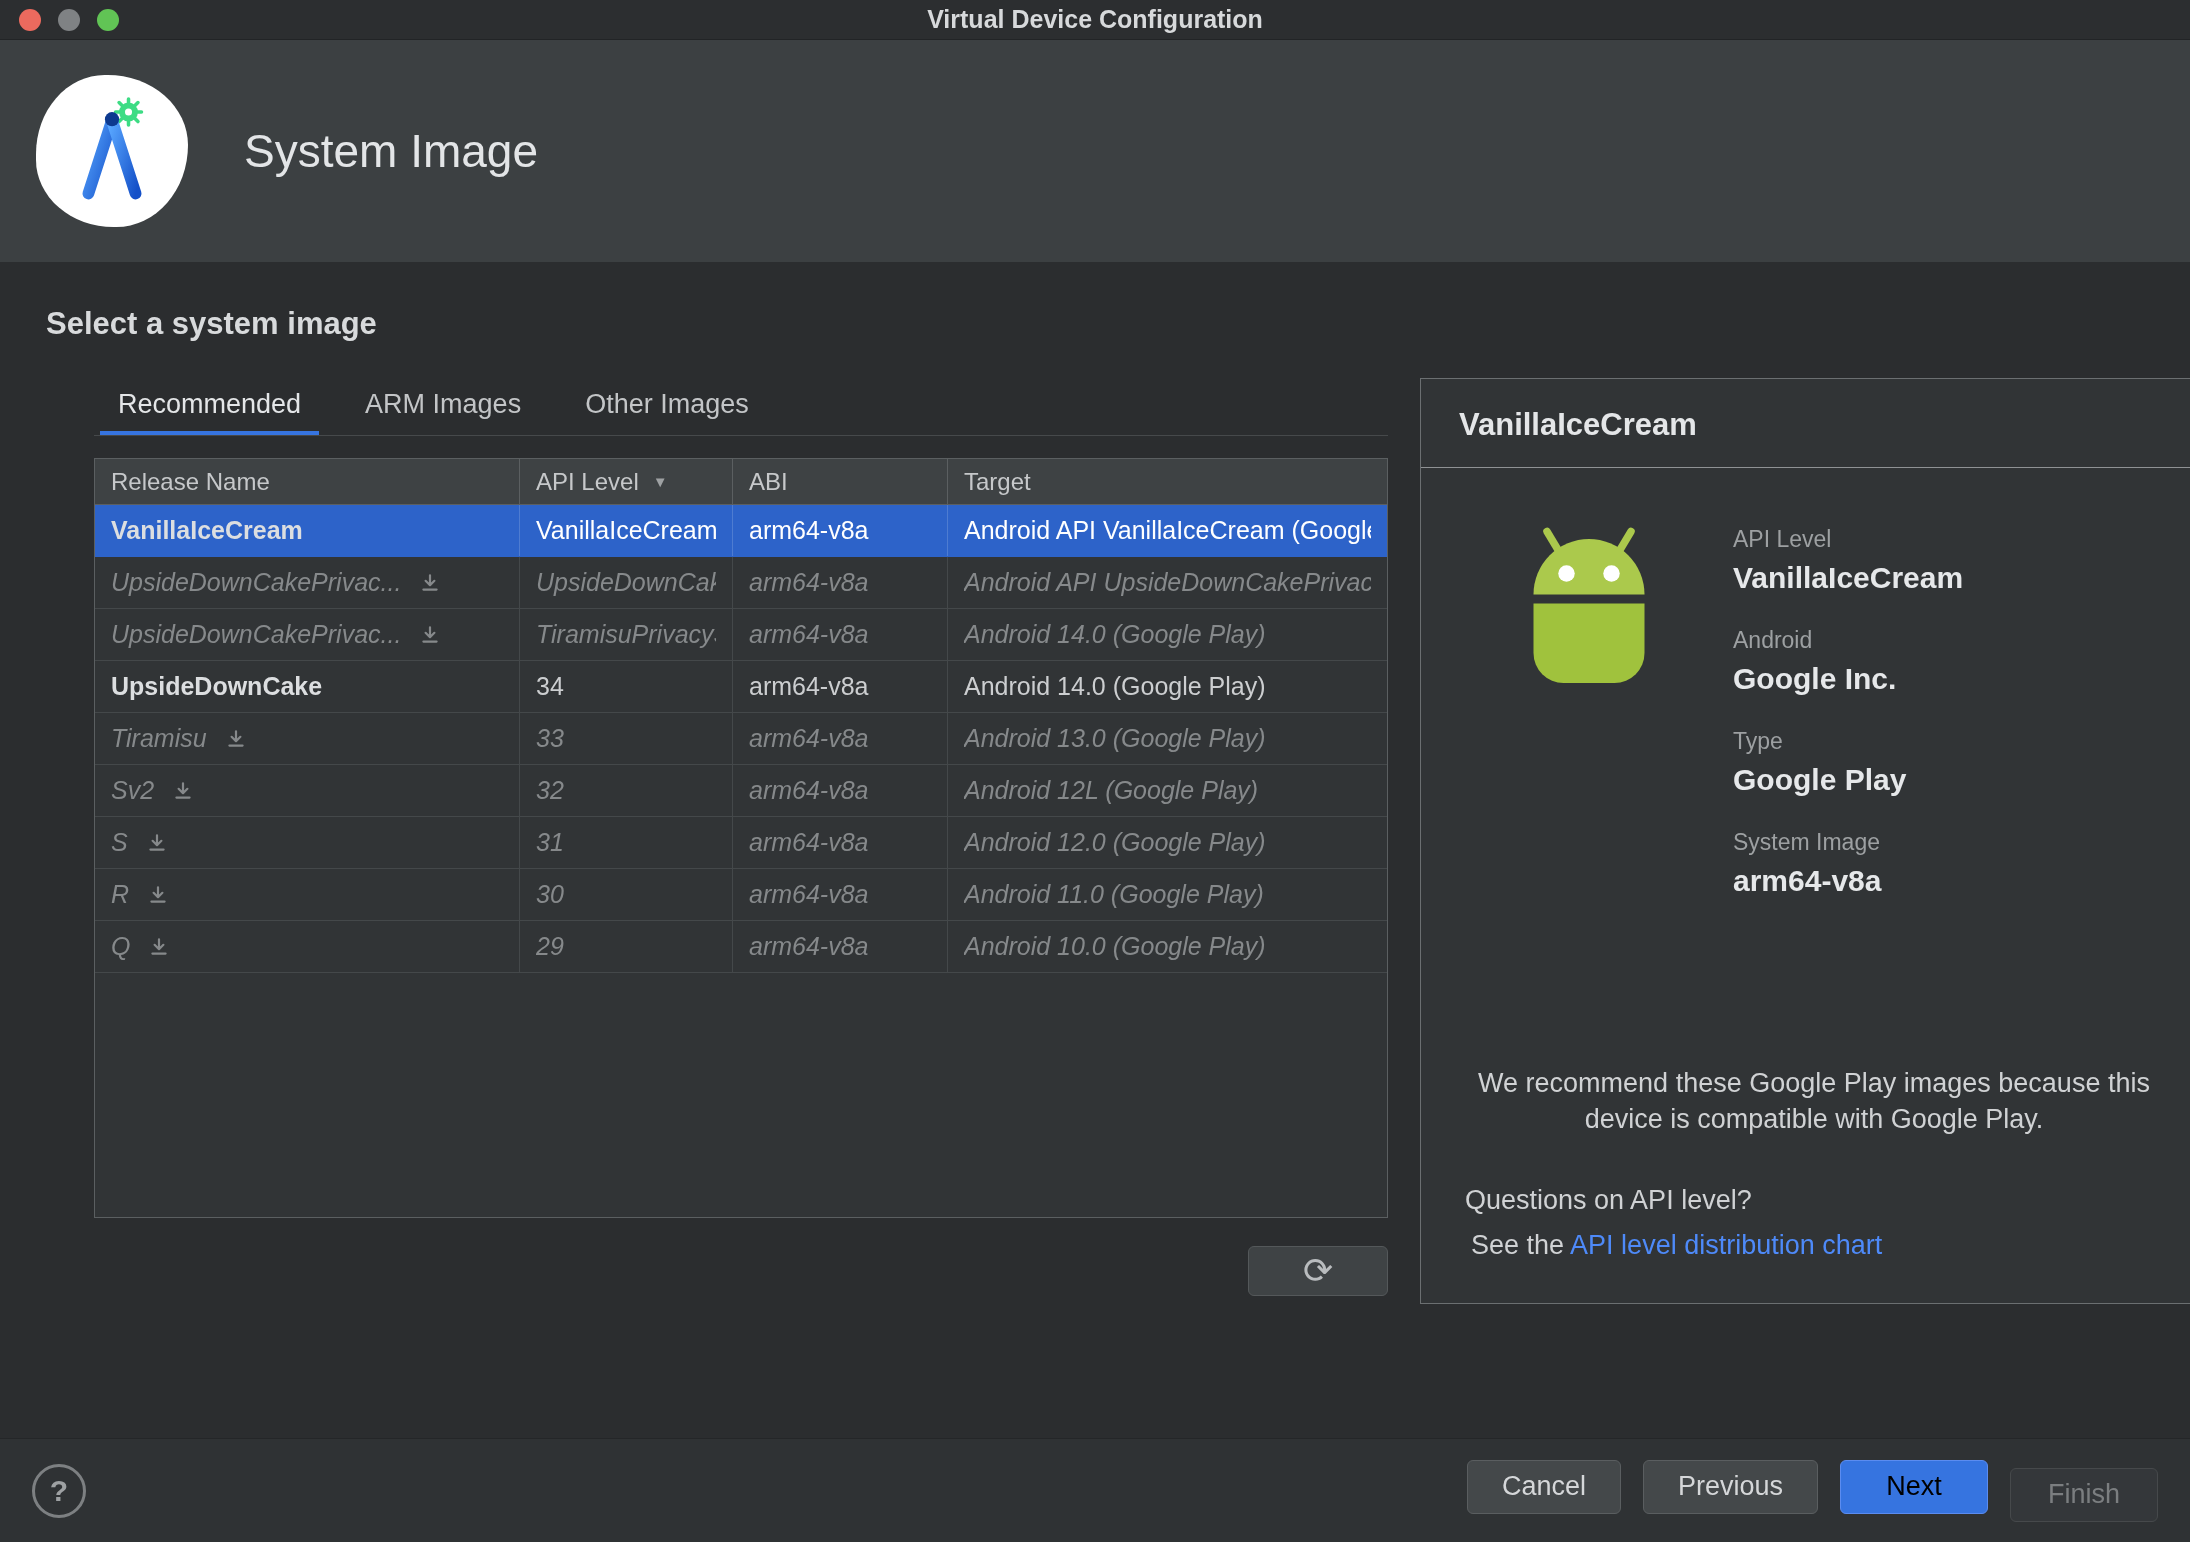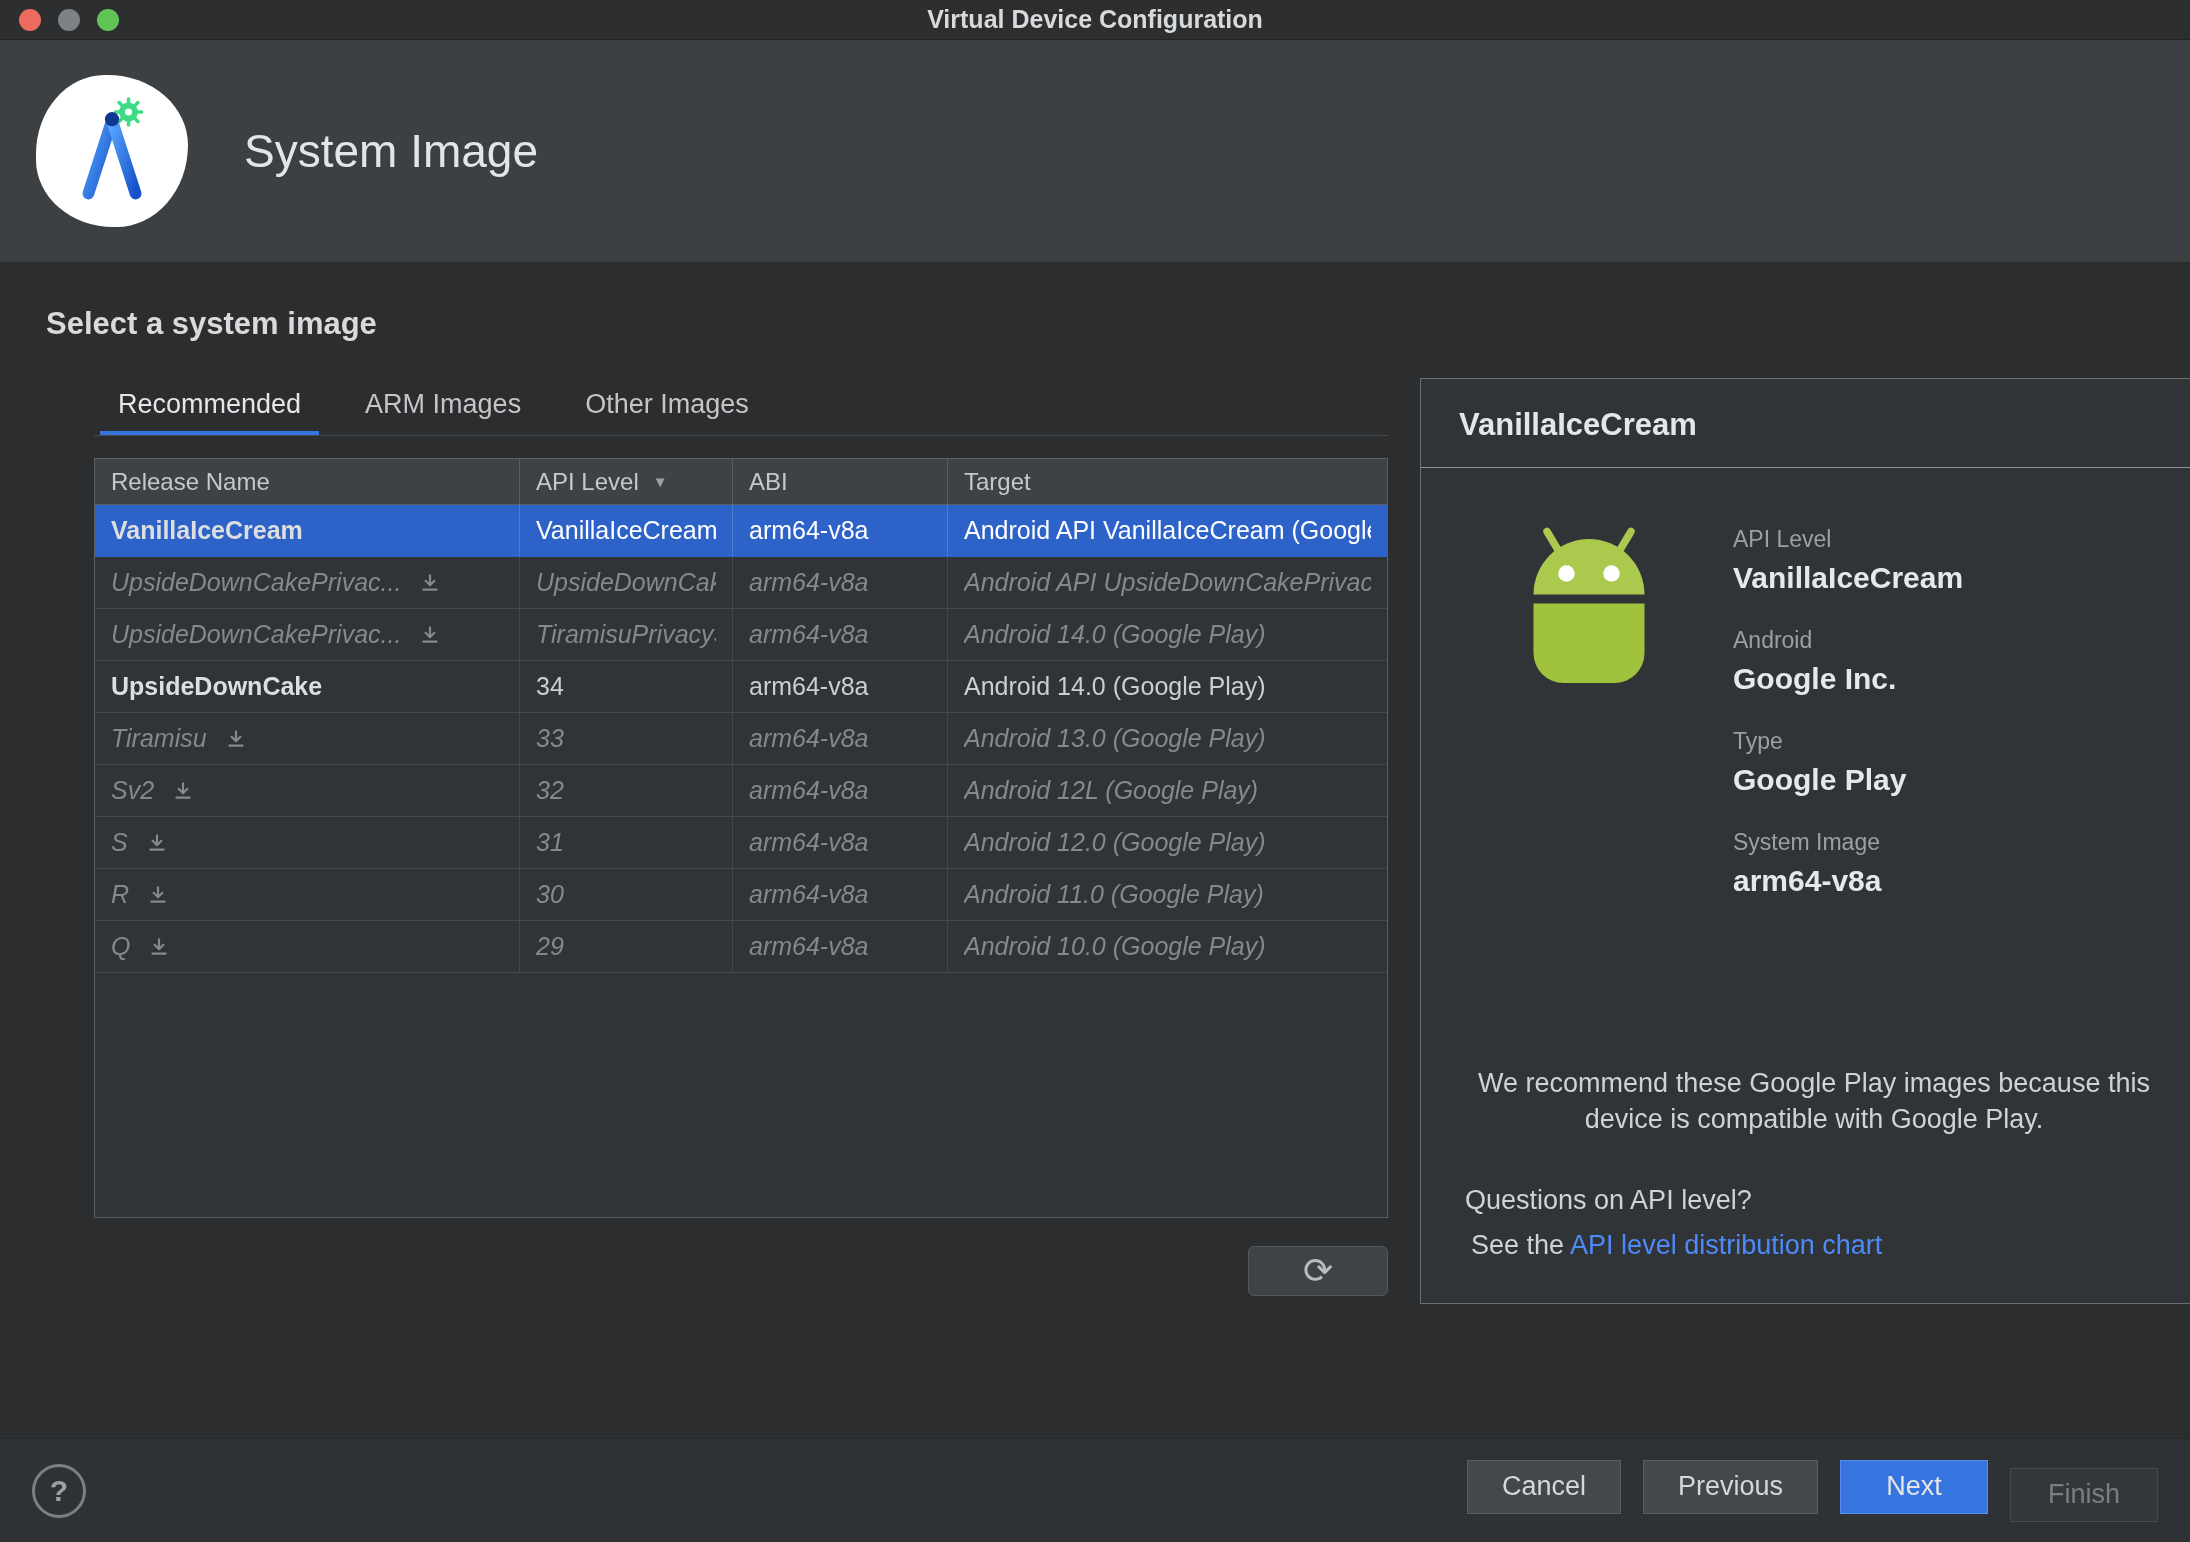--- a/index.html
+++ b/index.html
@@ -90,23 +90,23 @@
   .question{margin-top:48px;font-size:27px;color:#d0d2d4;}
   .see-line{margin-top:14px;font-size:27px;color:#d0d2d4;padding-left:6px;}
   .link{color:var(--link);cursor:pointer;}
   
   .footer{position:absolute;left:0;right:0;bottom:0;height:104px;background:#2f3234;
     border-top:1px solid #242628;display:flex;align-items:center;padding:0 32px;}
   .help-btn{width:54px;height:54px;border-radius:50%;border:3px solid #7d8082;background:transparent;
     color:#9ea1a3;font-size:30px;font-weight:bold;font-family:inherit;
     display:flex;align-items:center;justify-content:center;}
   .btn-group{margin-left:auto;display:flex;gap:22px;}
-  .btn{height:54px;min-width:148px;padding:0 34px;border-radius:0;font-size:27px;
+  .btn{height:54px;min-width:148px;padding:0 34px;border-radius:6px;font-size:27px;
     font-family:inherit;background:#44484a;border:1px solid #5a5e60;color:#d5d7d9;}
-  .btn.primary{background:var(--accent);border-color:#5b8cf0;color:#e5e5e5;}
+  .btn.primary{background:var(--accent);border-color:#5b8cf0;color:#000000;}
   .btn.disabled{background:#34373a;border-color:#46494b;color:#7b7e80;margin-top:8px;}
 </style>
 </head>
 <body>
 
 <div class="titlebar">
   <div class="lights">
     <div class="light close"></div>
     <div class="light min"></div>
     <div class="light zoom"></div>

